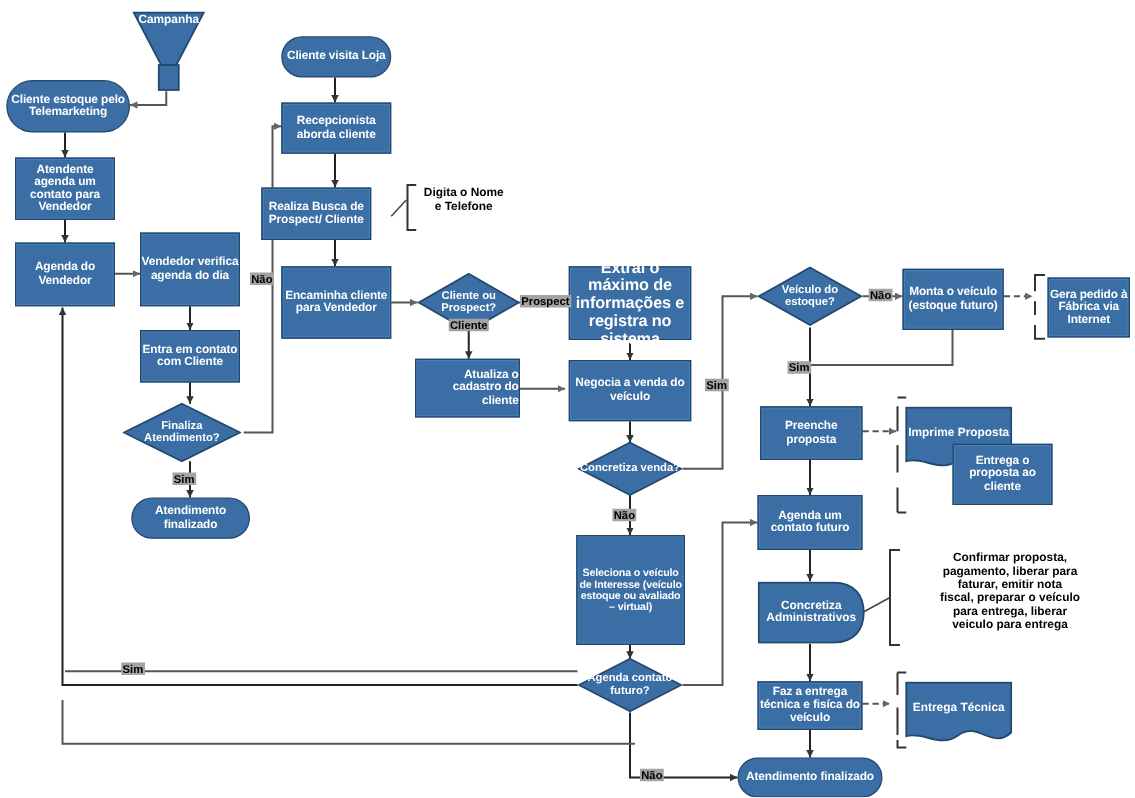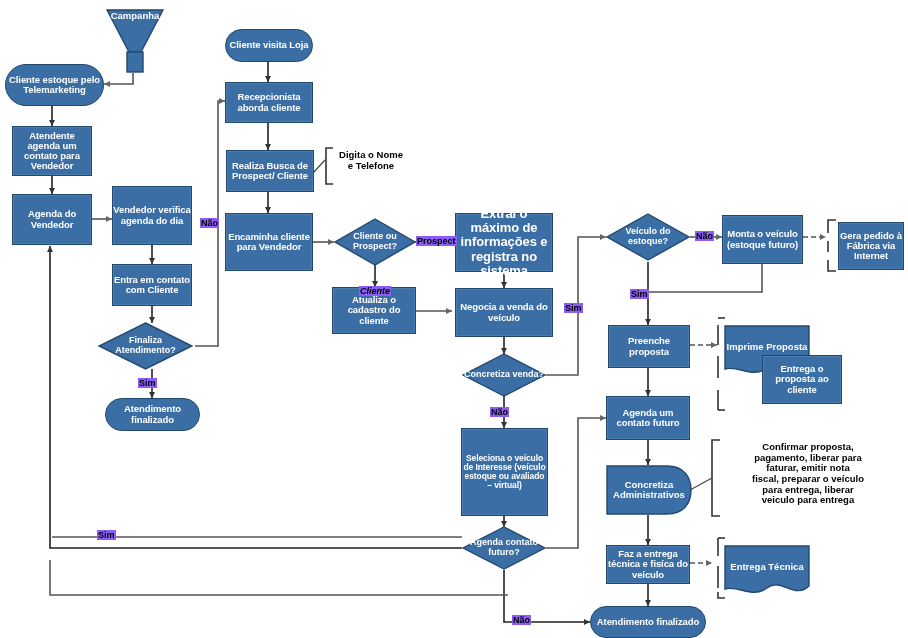--- a/index.html
+++ b/index.html
@@ -9,21 +9,21 @@
   .node{position:absolute;box-sizing:border-box;display:flex;align-items:center;justify-content:center;
         text-align:center;color:#ffffff;font-weight:bold;line-height:1.08;
         letter-spacing:-0.1px;}
   .proc{background:#3a6ea5;border:1px solid #22486e;
         box-shadow: inset 0 0 0 1px #4a7cb0;}
   .term{background:#3a6ea5;border:1px solid #22486e;border-radius:999px;}
   .dec-wrap{position:absolute;}
   .dec-label{position:absolute;left:0;top:0;width:100%;height:100%;display:flex;align-items:center;
              justify-content:center;text-align:center;color:#fff;font-weight:bold;line-height:1.08;}
   .edgelabel{position:absolute;color:#000;font-weight:bold;font-size:9px;
-             background:#8b5cf6;padding:0 1px;white-space:nowrap;}
+             background:#a3a3a3;padding:0 1px;white-space:nowrap;}
   .anno{position:absolute;color:#000;font-weight:bold;text-align:center;line-height:1.12;white-space:pre-line;}
   .docshape{position:absolute;}
   .docshape .txt{position:absolute;left:0;top:0;width:100%;height:100%;display:flex;
         align-items:center;justify-content:center;text-align:center;color:#fff;font-weight:bold;
         line-height:1.1;padding-bottom:8px;box-sizing:border-box;}
   .funnel{position:absolute;}
   .funnel .txt{position:absolute;left:0;top:2px;width:100%;text-align:center;color:#fff;
         font-weight:bold;font-size:9.5px;}
   .pred{position:absolute;}
   .pred .txt{position:absolute;left:0;top:0;width:100%;height:100%;display:flex;align-items:center;
@@ -161,42 +161,42 @@
   </div>
 
   <div class="node term" style="left:225px;top:29px;width:88px;height:33px;font-size:9.5px;">
     <span>Cliente visita Loja</span>
   </div>
 
   <div class="node proc" style="left:225px;top:82px;width:88px;height:41px;font-size:9.5px;">
     <span>Recepcionista aborda cliente</span>
   </div>
 
-  <div class="node proc" style="left:226px;top:150px;width:88px;height:42px;font-size:9.5px;">
+  <div class="node proc" style="left:209px;top:150px;width:88px;height:42px;font-size:9.5px;">
     <span>Realiza Busca de Prospect/ Cliente</span>
   </div>
 
   <div class="node proc" style="left:225px;top:213px;width:88px;height:58px;font-size:9.5px;">
     <span>Encaminha cliente para Vendedor</span>
   </div>
 
   <svg class="layer">
     <path d="M333,148 L326,148 L326,184 L333,184" stroke="#333" stroke-width="1.6" fill="none"></path>
   </svg>
   <div class="anno" style="left:326px;top:150px;width:90px;font-size:9.5px;">Digita o Nome
 e Telefone</div>
 
   <div class="dec-wrap" style="left:334px;top:218px;width:82px;height:48px;">
     <svg width="82" height="48" viewBox="0 0 82 48">
       <polygon points="41,1 81,24 41,47 1,24" fill="#3a6ea5" stroke="#22486e" stroke-width="1.4"></polygon>
     </svg>
     <div class="dec-label" style="font-size:9px;">Cliente ou Prospect?</div>
   </div>
 
-  <div class="node proc" style="left:332px;top:287px;width:84px;height:47px;font-size:9.5px;">
+  <div class="node proc" style="left:332px;top:287px;width:84px;height:47px;font-size:9.5px;text-align:right;">
     <span>Atualiza o cadastro do cliente</span>
   </div>
 
   <div class="node proc" style="left:455px;top:213px;width:98px;height:59px;font-size:13px;">
     <span>Extrai o máximo de informações e registra no sistema</span>
   </div>
 
   <div class="node proc" style="left:455px;top:288px;width:98px;height:49px;font-size:9.5px;">
     <span>Negocia a venda do veículo</span>
   </div>
@@ -310,21 +310,21 @@
   <div class="node term" style="left:590px;top:606px;width:116px;height:32px;font-size:9.5px;">
     <span>Atendimento finalizado</span>
   </div>
 
   <div class="edgelabel" style="left:200px;top:218px;">Não</div>
 
   <div class="edgelabel" style="left:138px;top:378px;">Sim</div>
 
   <div class="edgelabel" style="left:416px;top:236px;">Prospect</div>
 
-  <div class="edgelabel" style="left:359px;top:286px;font-style:italic;">Cliente</div>
+  <div class="edgelabel" style="left:359px;top:255px;">Cliente</div>
 
   <div class="edgelabel" style="left:490px;top:407px;">Não</div>
 
   <div class="edgelabel" style="left:564px;top:303px;">Sim</div>
 
   <div class="edgelabel" style="left:695px;top:231px;">Não</div>
 
   <div class="edgelabel" style="left:630px;top:289px;">Sim</div>
 
   <div class="edgelabel" style="left:97px;top:530px;">Sim</div>

